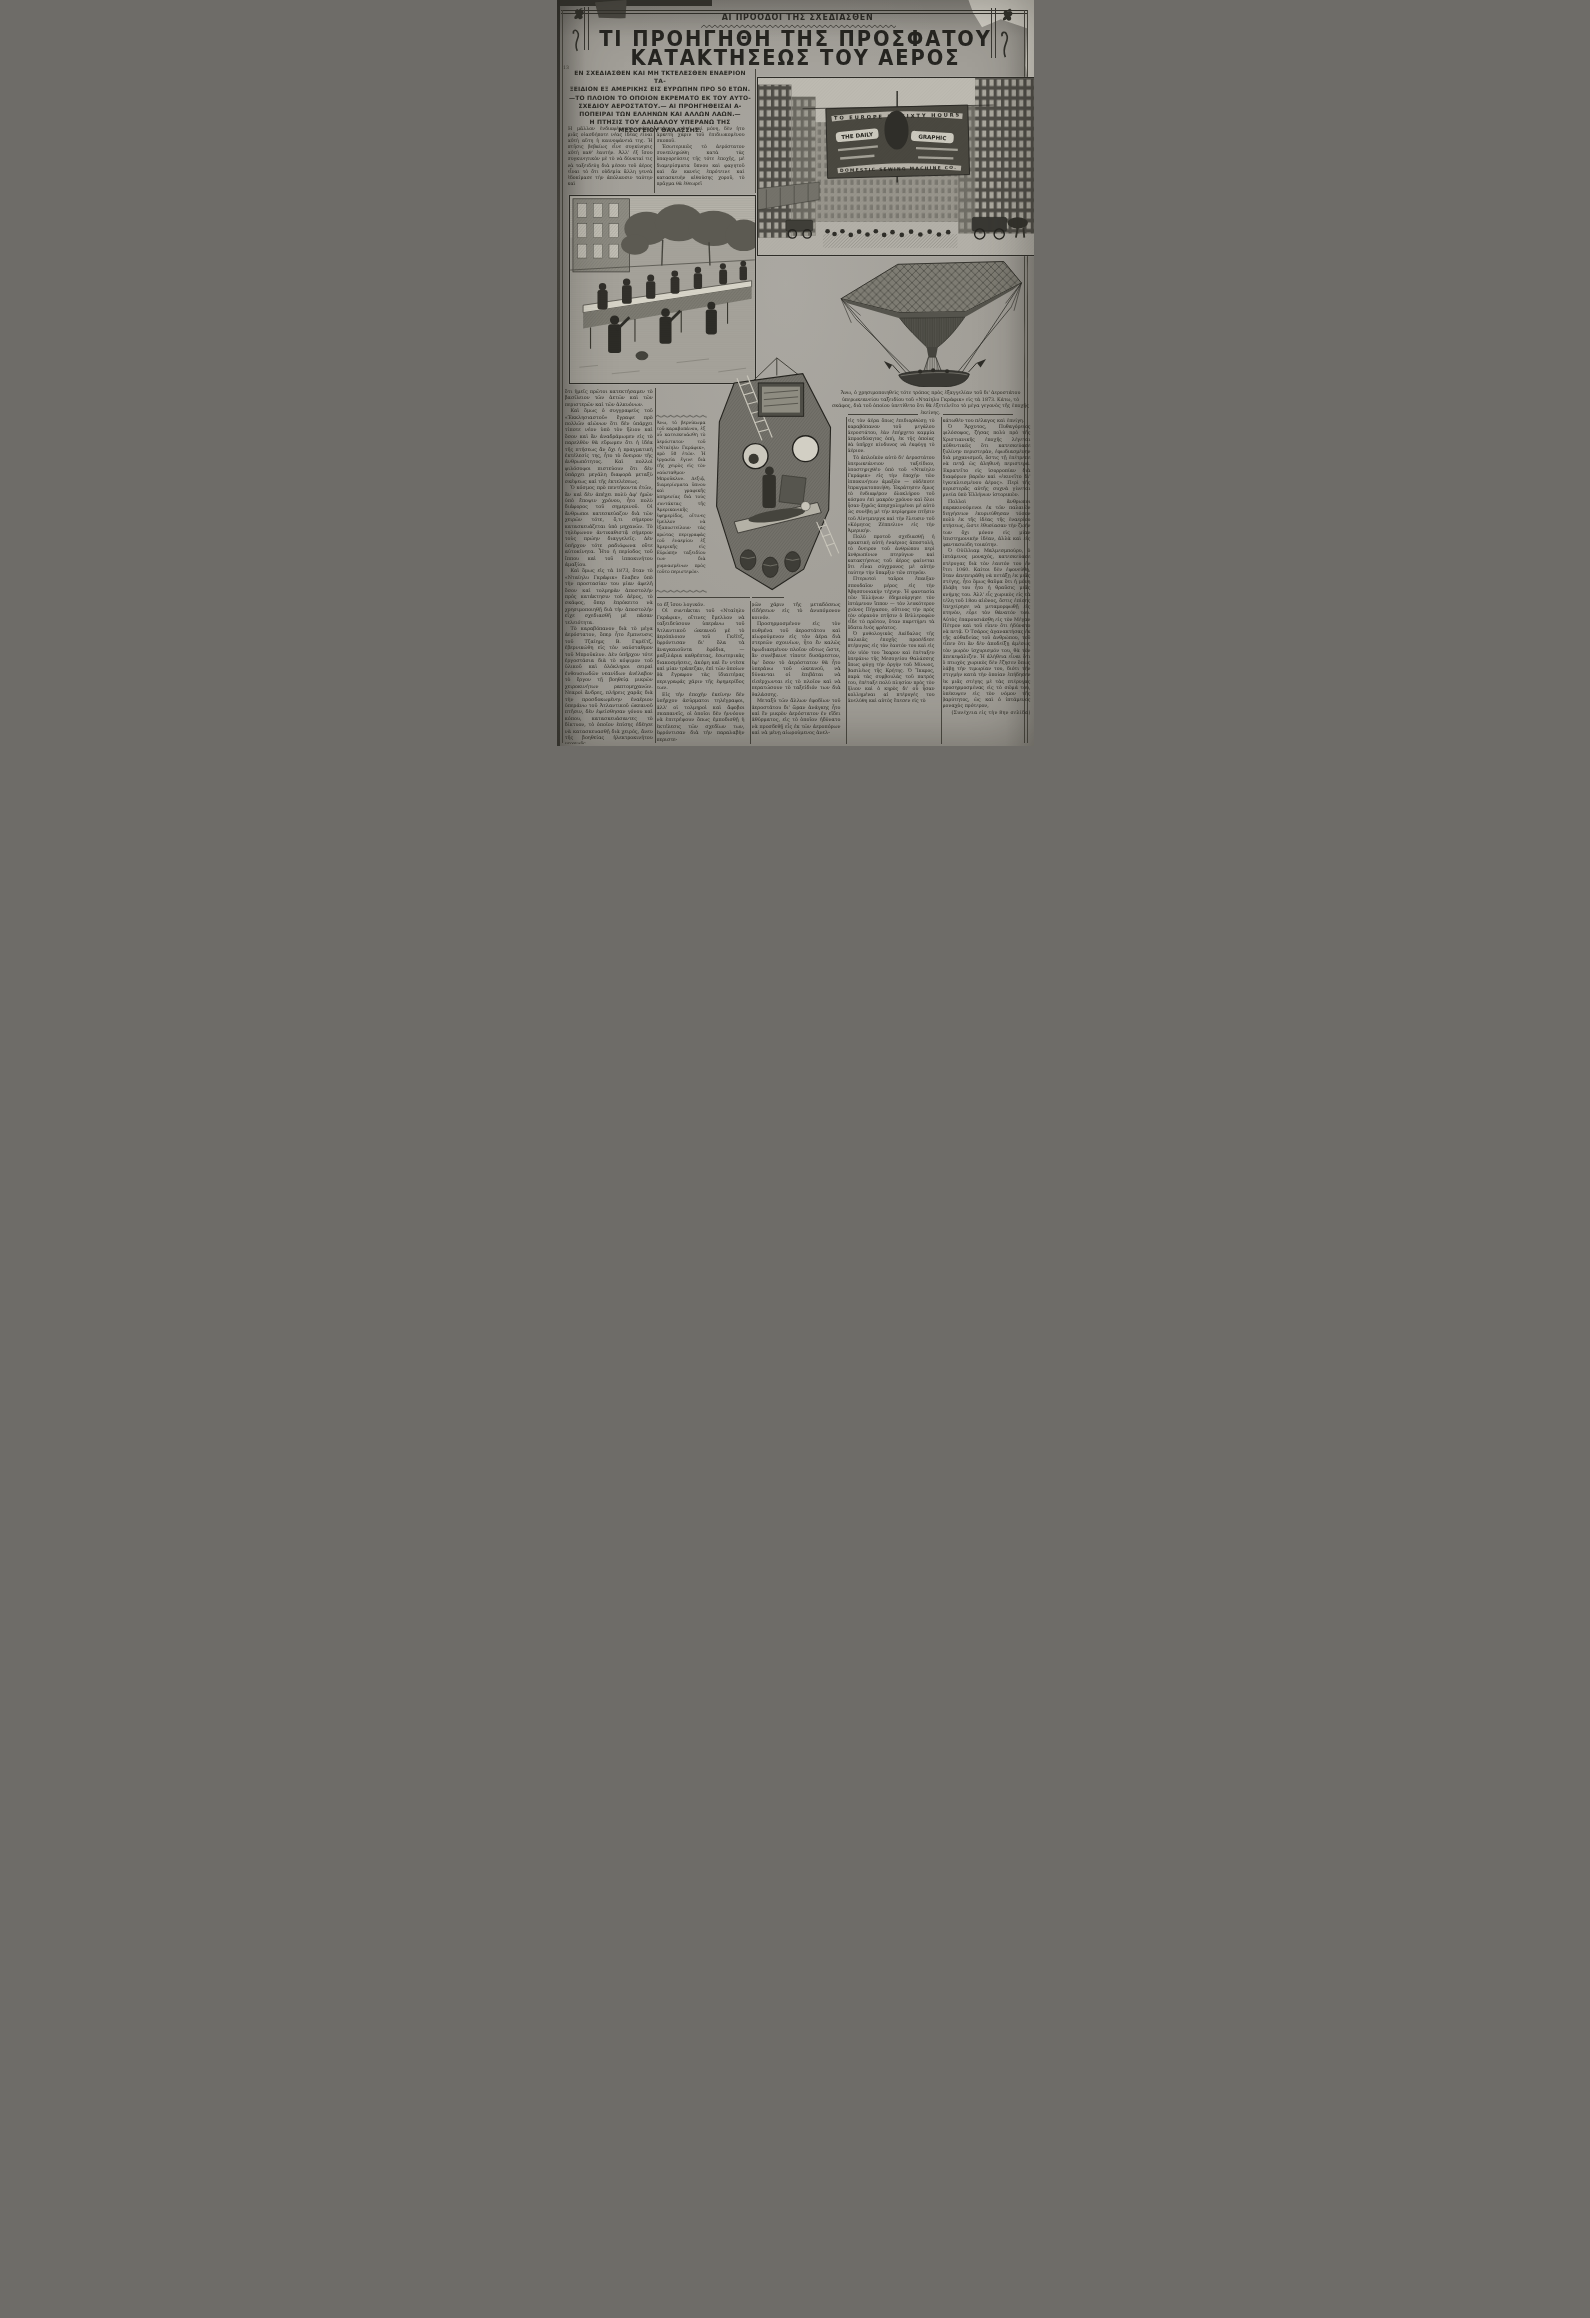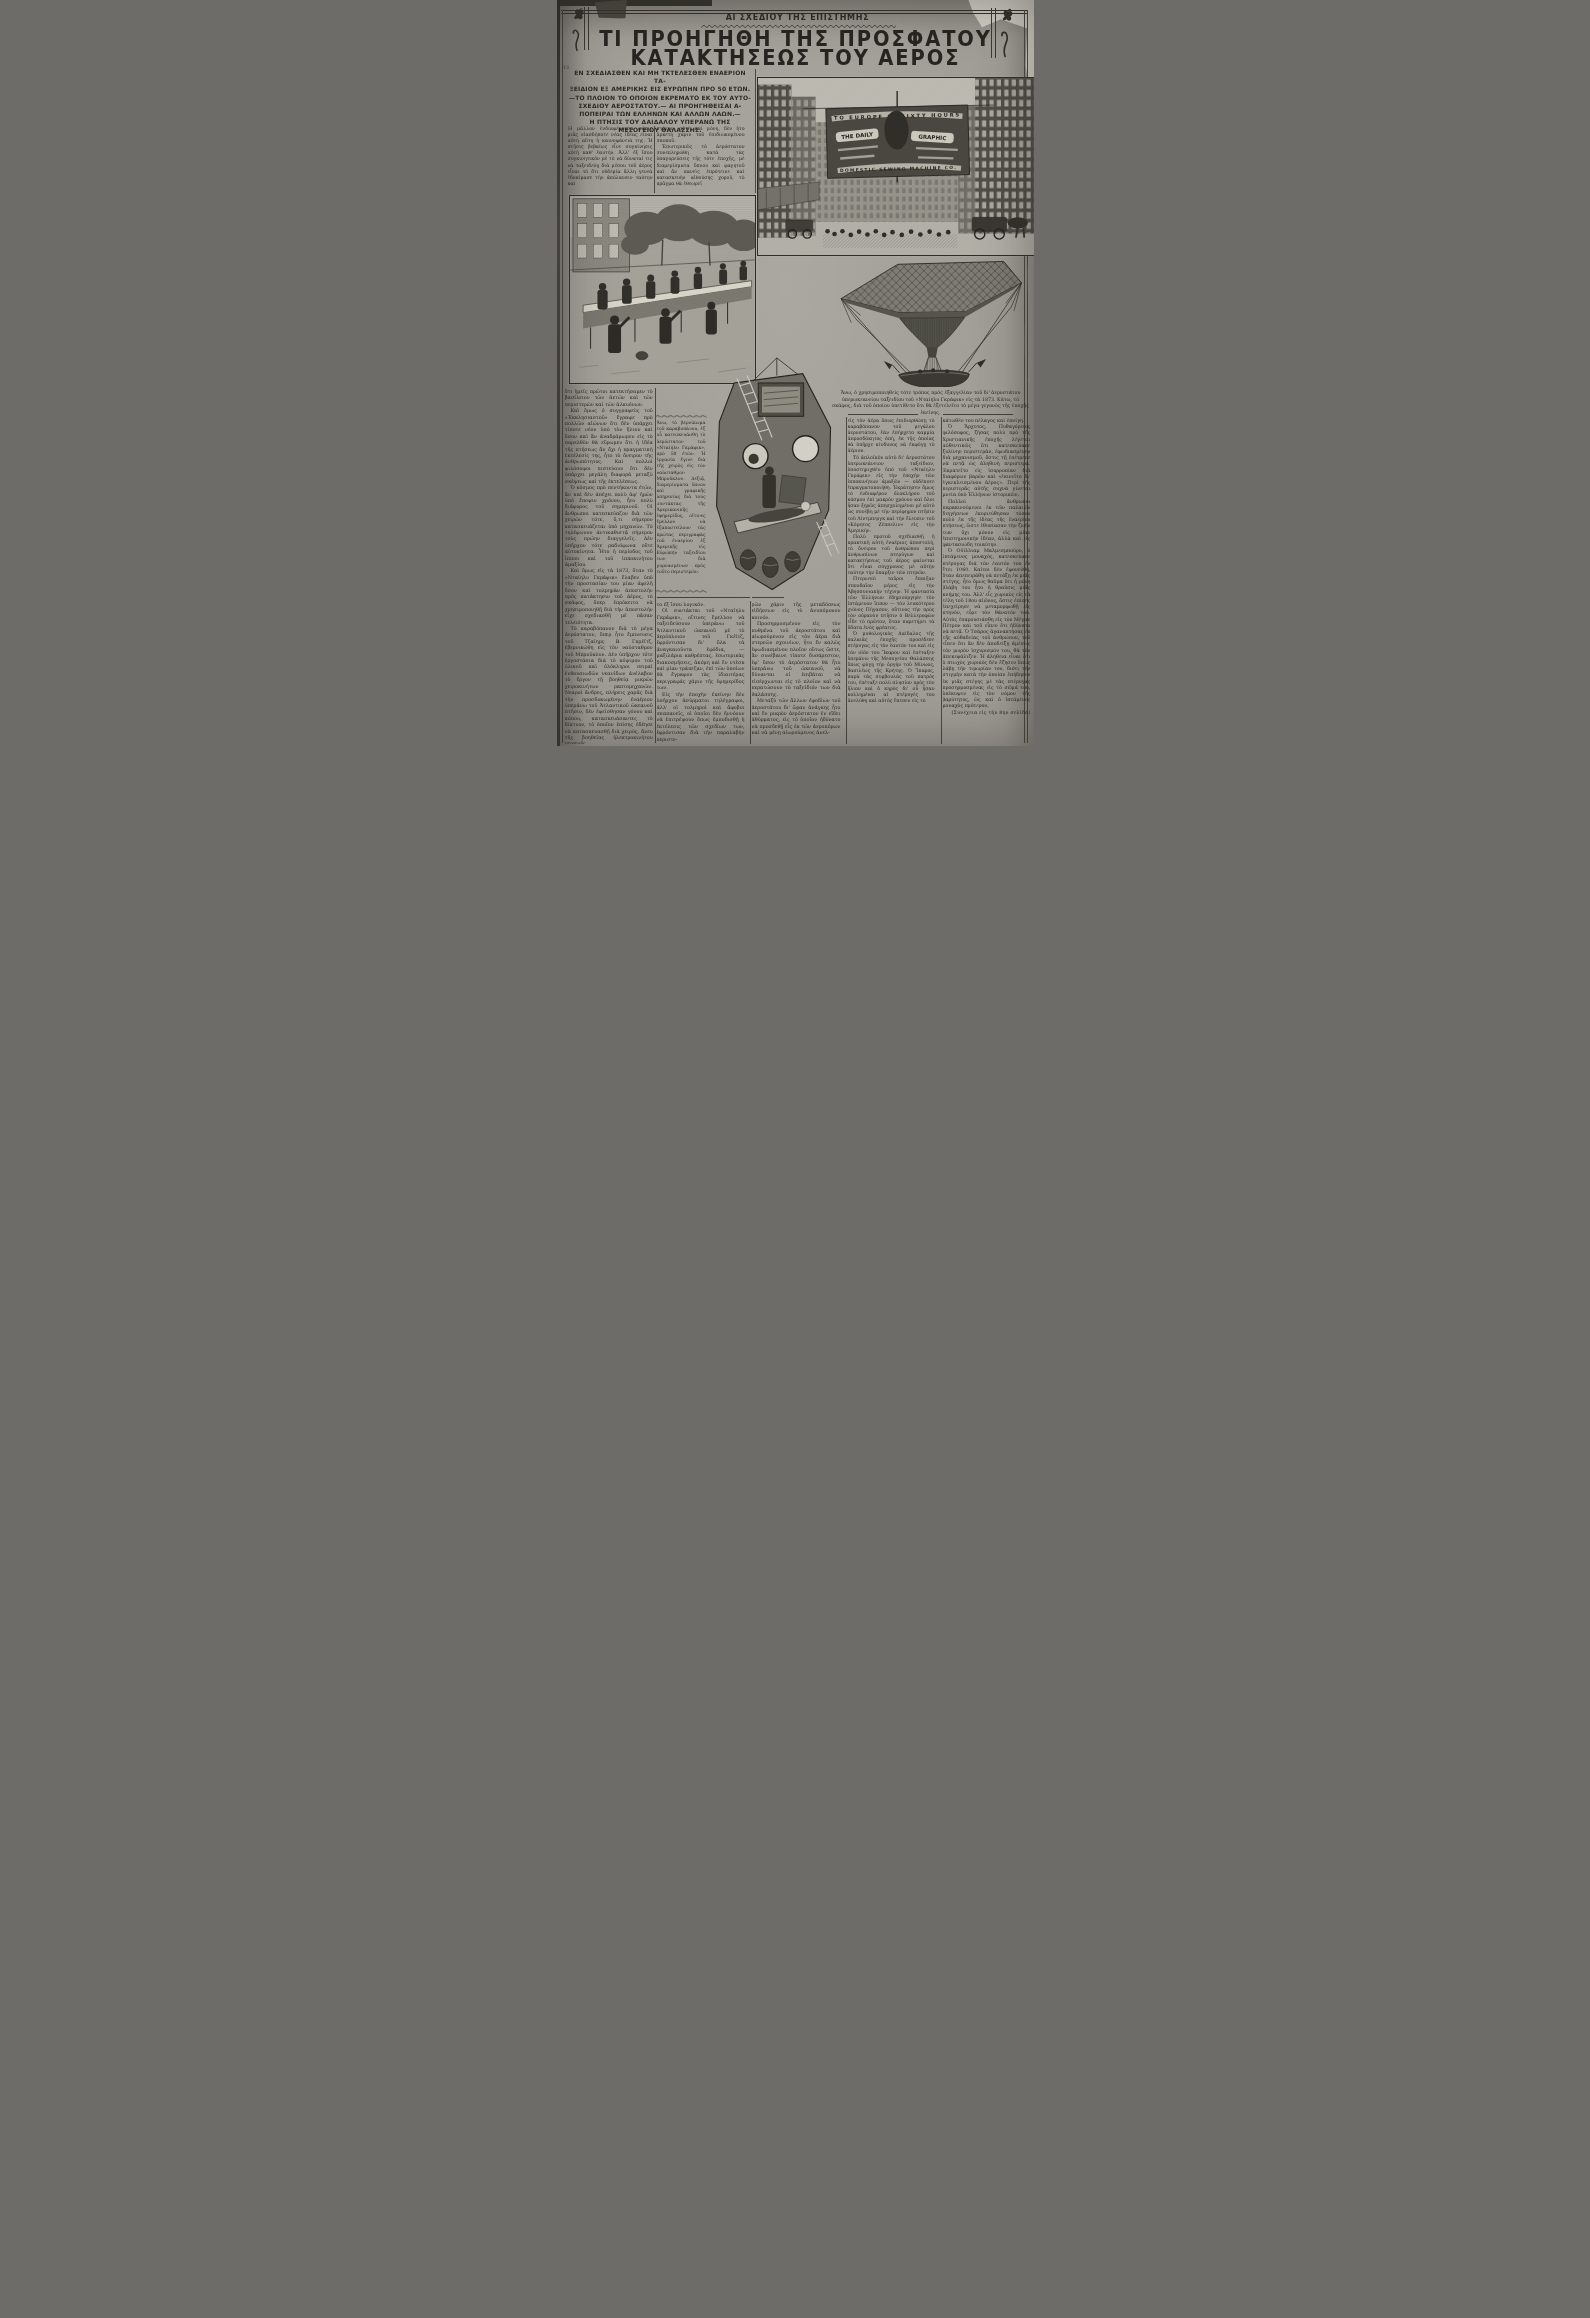--- a/index.html
+++ b/index.html
@@ -73,21 +73,21 @@
     <path d="M18 16 C10 6 22 0 24 8 C32 2 38 12 30 17 C36 25 24 29 22 23 C14 29 10 22 18 16 Z" fill="#30302a"></path>
     <path d="M24 8 C26 4 29 2 31 4" fill="none" stroke="#30302a" stroke-width="2.4"></path>
   </svg>
   <div class="abs" style="left:434px;top:8.3px;width:3.2px;height:50px;border-left:0.6px solid #3a3933;border-right:0.6px solid #3a3933;"></div>
   <svg class="abs" style="left:440px;top:7.4px" width="16.7" height="51" viewBox="0 0 36 110">
     <path d="M18 108 C8 84 28 74 21 60 C17 50 9 55 11 63" fill="none" stroke="#30302a" stroke-width="3.6"></path>
     <path d="M17 20 C9 9 21 2 23 11 C31 4 38 15 29 20 C35 29 23 33 21 26 C13 33 9 27 17 20 Z" fill="#30302a"></path>
     <path d="M23 11 C25 6 28 3 30 6" fill="none" stroke="#30302a" stroke-width="2.4"></path>
   </svg>
 
-  <div class="abs kicker" style="left:125px;top:13.4px;width:232px;">ΑΙ ΣΧΕΔΙΟΥ ΤΗΣ ΕΠΙΣΤΗΜΗΣ</div>
+  <div class="abs kicker" style="left:125px;top:13.4px;width:232px;">ΑΙ ΠΡΟΟΔΟΙ ΤΗΣ ΣΧΕΔΙΑΣΘΕΝ</div>
   <svg class="abs" style="left:143px;top:24px" width="197" height="4.6" viewBox="0 0 424 10">
     <defs>
         <pattern id="zz" width="12" height="10" patternUnits="userSpaceOnUse">
       <path d="M0 8 L6 2 L12 8" fill="none" stroke="#2f2e29" stroke-width="1.7"></path>
         </pattern>
       </defs>
     <rect width="424" height="10" fill="url(#zz)"></rect>
   </svg>
   <div class="abs title" style="left:28px;top:28px;width:422px;">ΤΙ ΠΡΟΗΓΗΘΗ ΤΗΣ ΠΡΟΣΦΑΤΟΥ</div>
   <div class="abs title" style="left:28px;top:47px;width:422px;">ΚΑΤΑΚΤΗΣΕΩΣ ΤΟΥ ΑΕΡΟΣ</div>

